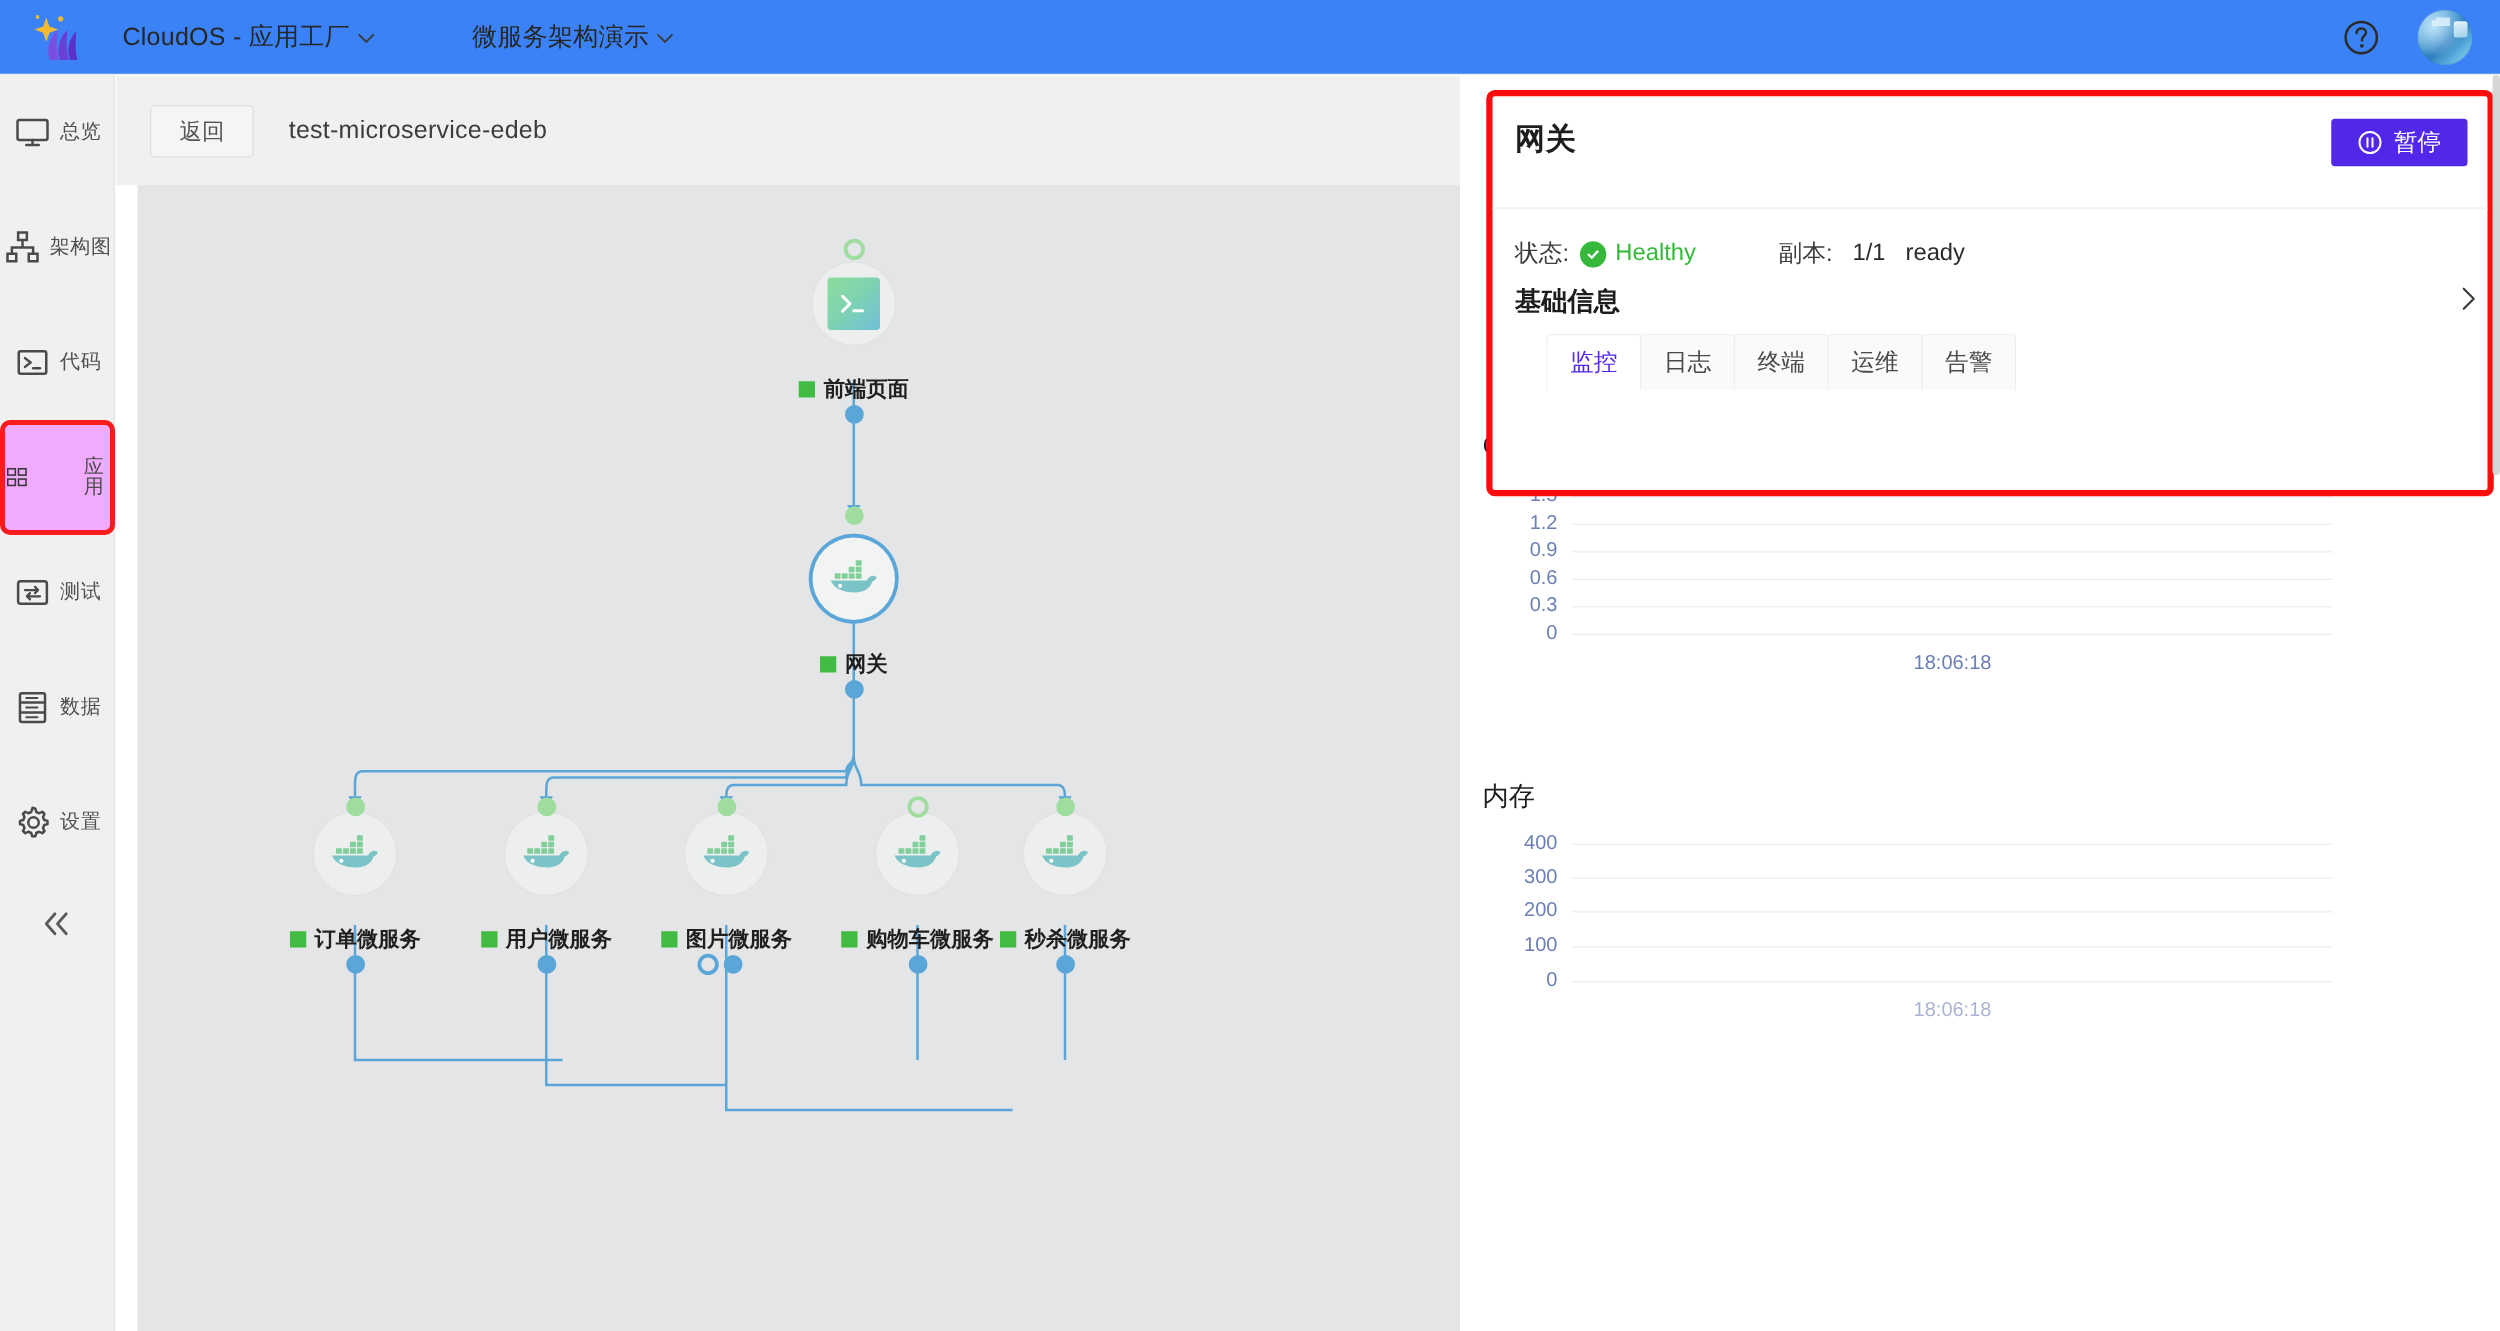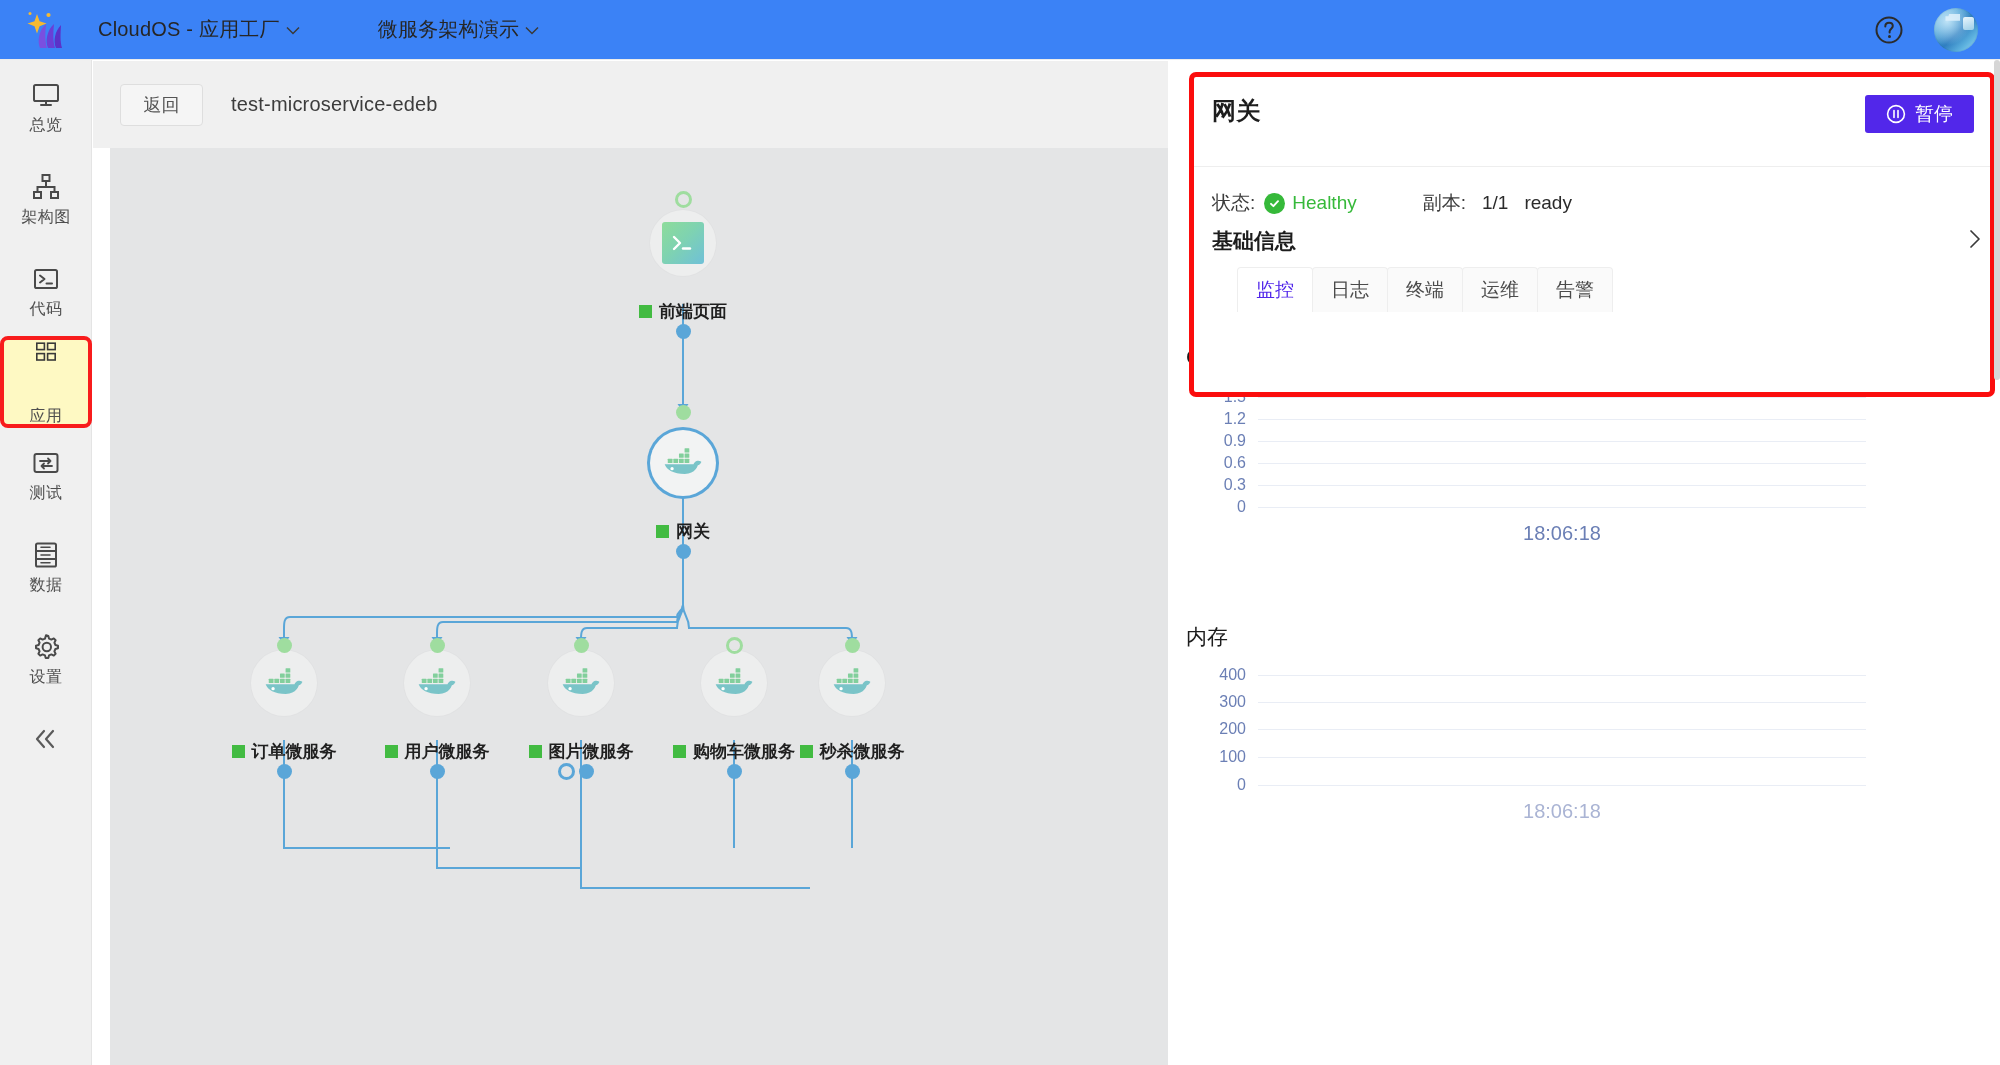--- a/index.html
+++ b/index.html
@@ -57,29 +57,29 @@
 
   
   .leftnav {
     position: absolute; left: 0; top: 60px; width: 92px; height: 1005px;
     background: #f0f0f0;
     border-right: 1px solid #e4e4e4;
   }
   .nav-item {
     position: relative;
     width: 92px; height: 92px;
-    display: flex; flex-direction: column; align-items: center; justify-content: center;
+    display: flex; flex-direction: row; align-items: center; justify-content: center;
     gap: 7px; cursor: pointer; color: #4a4a4a;
   }
   .nav-item .nav-ico { width: 30px; height: 30px; display:block; }
   .nav-item .nav-lbl { font-size: 16px; color: #4f4f4f; line-height: 1; letter-spacing: .5px; }
   .nav-item.highlight {
     border: 4px solid #f81c1c;
     border-radius: 8px;
-    background: #fef9c3;
+    background: #f0abfc;
     gap: 44px;
   }
   .nav-collapse {
     width: 92px; height: 70px; display:flex; align-items:center; justify-content:center;
     cursor: pointer; color:#5a5a5a;
   }
 
   
   .canvas-toolbar {
     position: absolute; left: 93px; top: 61px; width: 1075px; height: 87px;
@@ -205,21 +205,21 @@
     position: absolute; left: 18px; top: 0; font-size: 21px; color: #1d1d1d; font-weight: 500;
   }
   .gauge-icon { position: absolute; right: 35px; top: -4px; width: 30px; height: 30px; cursor:pointer; }
   .plot { position: absolute; left: 0; top: 52px; width: 770px; height: 146px; }
   .gridline { position: absolute; left: 90px; width: 608px; height: 1px; background: #e9edf5; }
   .ytick {
     position: absolute; left: 0; width: 78px; text-align: right;
     font-size: 16px; color: #6b7fb5; transform: translateY(-9px);
   }
   .xtick {
-    position: absolute; font-size: 20px; color: #6b7fb5; transform: translateX(-50%);
+    position: absolute; font-size: 16px; color: #6b7fb5; transform: translateX(-50%);
   }
 
   .scrollbar {
     position: absolute; right: 0px; top: 60px; width: 6px; height: 320px;
     background: #d6d6d6; border-radius: 3px; z-index: 6;
   }
 </style>
 </head>
 <body>
 

